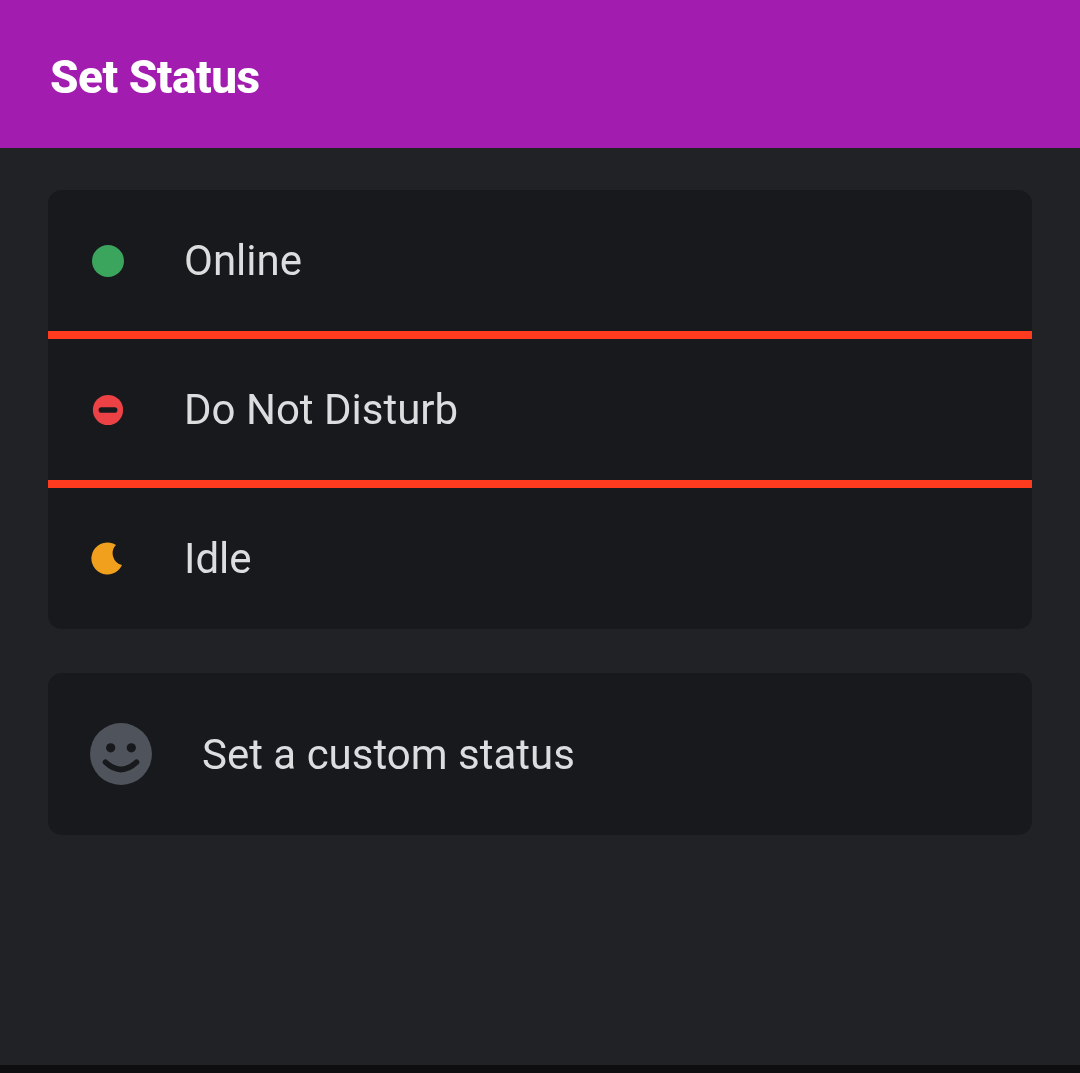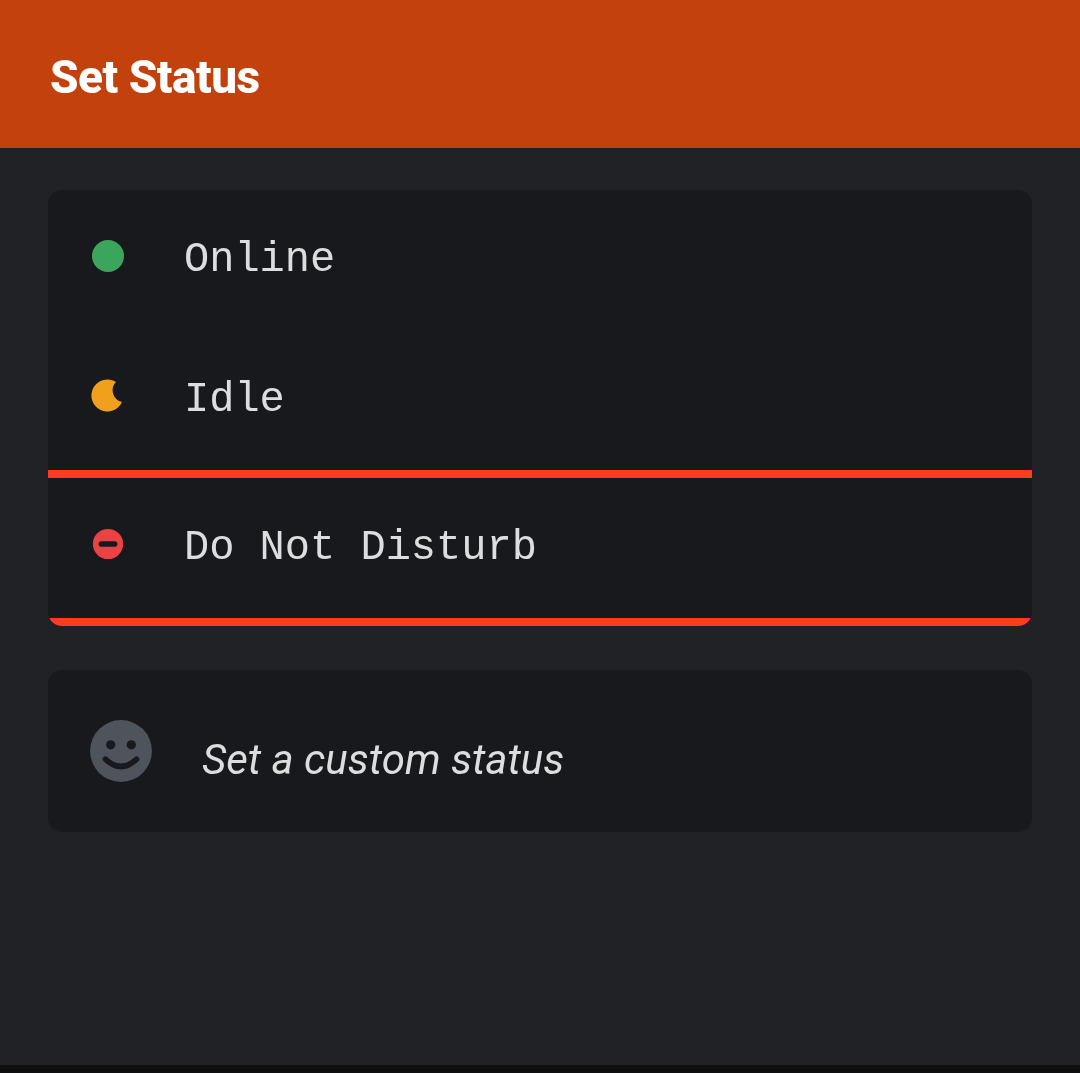--- a/index.html
+++ b/index.html
@@ -3,44 +3,43 @@
 <meta charset="utf-8">
 <style>
   * { box-sizing: border-box; margin: 0; padding: 0; }
   html, body { width: 1080px; height: 1073px; }
   body {
     background: #202225;
     font-family: -apple-system, BlinkMacSystemFont, "Segoe UI", Roboto, Helvetica, Arial, sans-serif;
     color: #dcddde;
   }
   .header {
-    background: #c2410c;
+    background: #a21caf;
     padding: 50px 56px 44px 50px;
   }
   .header-title {
     color: #ffffff;
     font-size: 46px;
     font-weight: 800;
     letter-spacing: -0.5px;
   }
   .content {
     padding: 42px 48px 0 48px;
   }
   .card {
     background: #18191c;
     border-radius: 14px;
     overflow: hidden;
   }
   .status-row {
     display: flex;
-    align-items: flex-start;
+    align-items: center;
     padding: 46px 40px 46px 40px;
     cursor: pointer;
     position: relative;
-    font-family: Liberation Mono, monospace;
   }
   .status-icon {
     width: 40px;
     height: 40px;
     display: flex;
     align-items: center;
     justify-content: center;
     flex-shrink: 0;
     margin-right: 56px;
   }
@@ -55,23 +54,22 @@
     margin-right: -10px;
     padding-left: 58px;
     padding-right: 50px;
   }
   .card2 {
     background: #18191c;
     border-radius: 14px;
     margin-top: 44px;
     padding: 48px 40px 48px 40px;
     display: flex;
-    align-items: flex-end;
+    align-items: center;
     cursor: pointer;
-    font-style: italic;
   }
   .custom-icon {
     width: 66px;
     height: 66px;
     flex-shrink: 0;
     margin-right: 48px;
   }
   .custom-label {
     color: #dcddde;
     font-size: 42px;
@@ -99,37 +97,37 @@
 
     <div class="status-row">
       <span class="status-icon">
         <svg viewBox="0 0 36 36" width="36" height="36">
           <circle cx="18" cy="18" r="16" fill="#3ba55d"></circle>
         </svg>
       </span>
       <span class="status-label">Online</span>
     </div>
 
-    <div class="status-row">
-      <span class="status-icon">
-        <svg viewBox="0 0 36 36" width="36" height="36">
-          <path d="M26 4 A16 16 0 1 0 32 24 A12 12 0 0 1 26 4 Z" fill="#f0a01d"></path>
-        </svg>
-      </span>
-      <span class="status-label">Idle</span>
-    </div>
-
     <div class="status-row highlight">
       <span class="status-icon">
         <svg viewBox="0 0 36 36" width="34" height="34">
           <circle cx="18" cy="18" r="16" fill="#ed4245"></circle>
           <rect x="8" y="15" width="20" height="6" rx="3" fill="#18191c"></rect>
         </svg>
       </span>
       <span class="status-label">Do Not Disturb</span>
+    </div>
+
+    <div class="status-row">
+      <span class="status-icon">
+        <svg viewBox="0 0 36 36" width="36" height="36">
+          <path d="M26 4 A16 16 0 1 0 32 24 A12 12 0 0 1 26 4 Z" fill="#f0a01d"></path>
+        </svg>
+      </span>
+      <span class="status-label">Idle</span>
     </div>
 
 
   </div>
 
   <div class="card2">
     <span class="custom-icon">
       <svg viewBox="0 0 64 64" width="66" height="66">
         <circle cx="32" cy="32" r="30" fill="#4f545c"></circle>
         <circle cx="22" cy="26" r="4.5" fill="#18191c"></circle>

